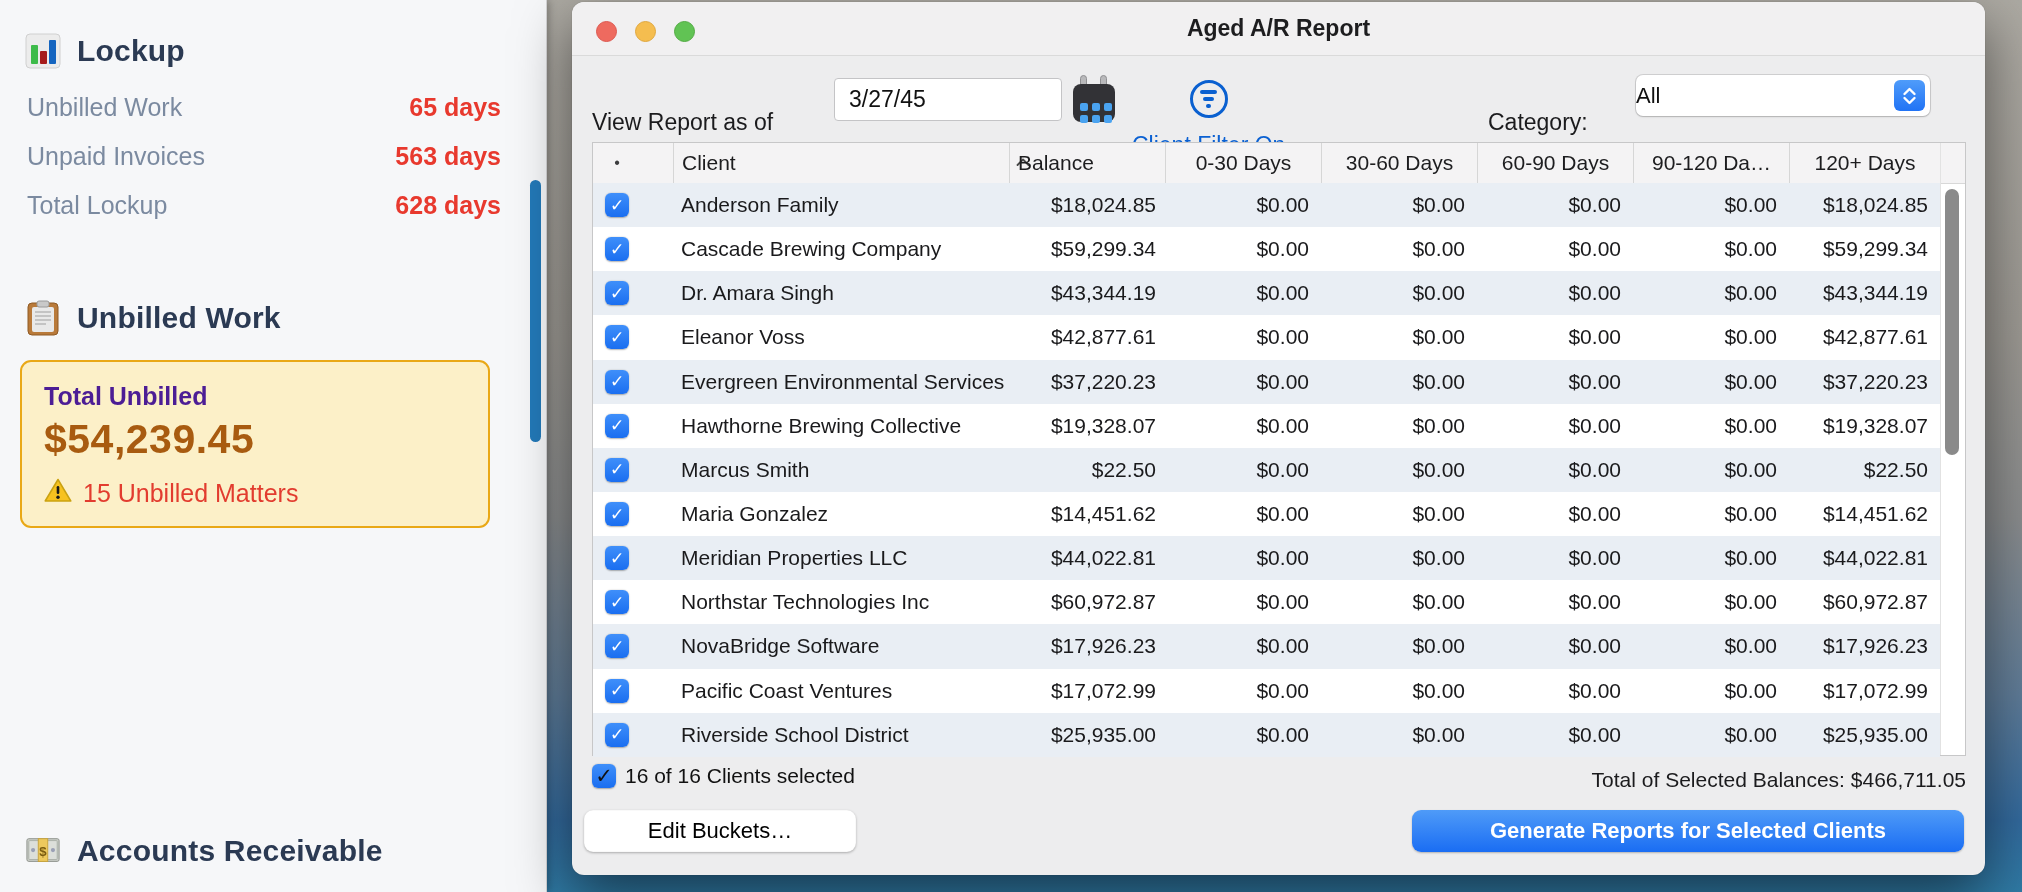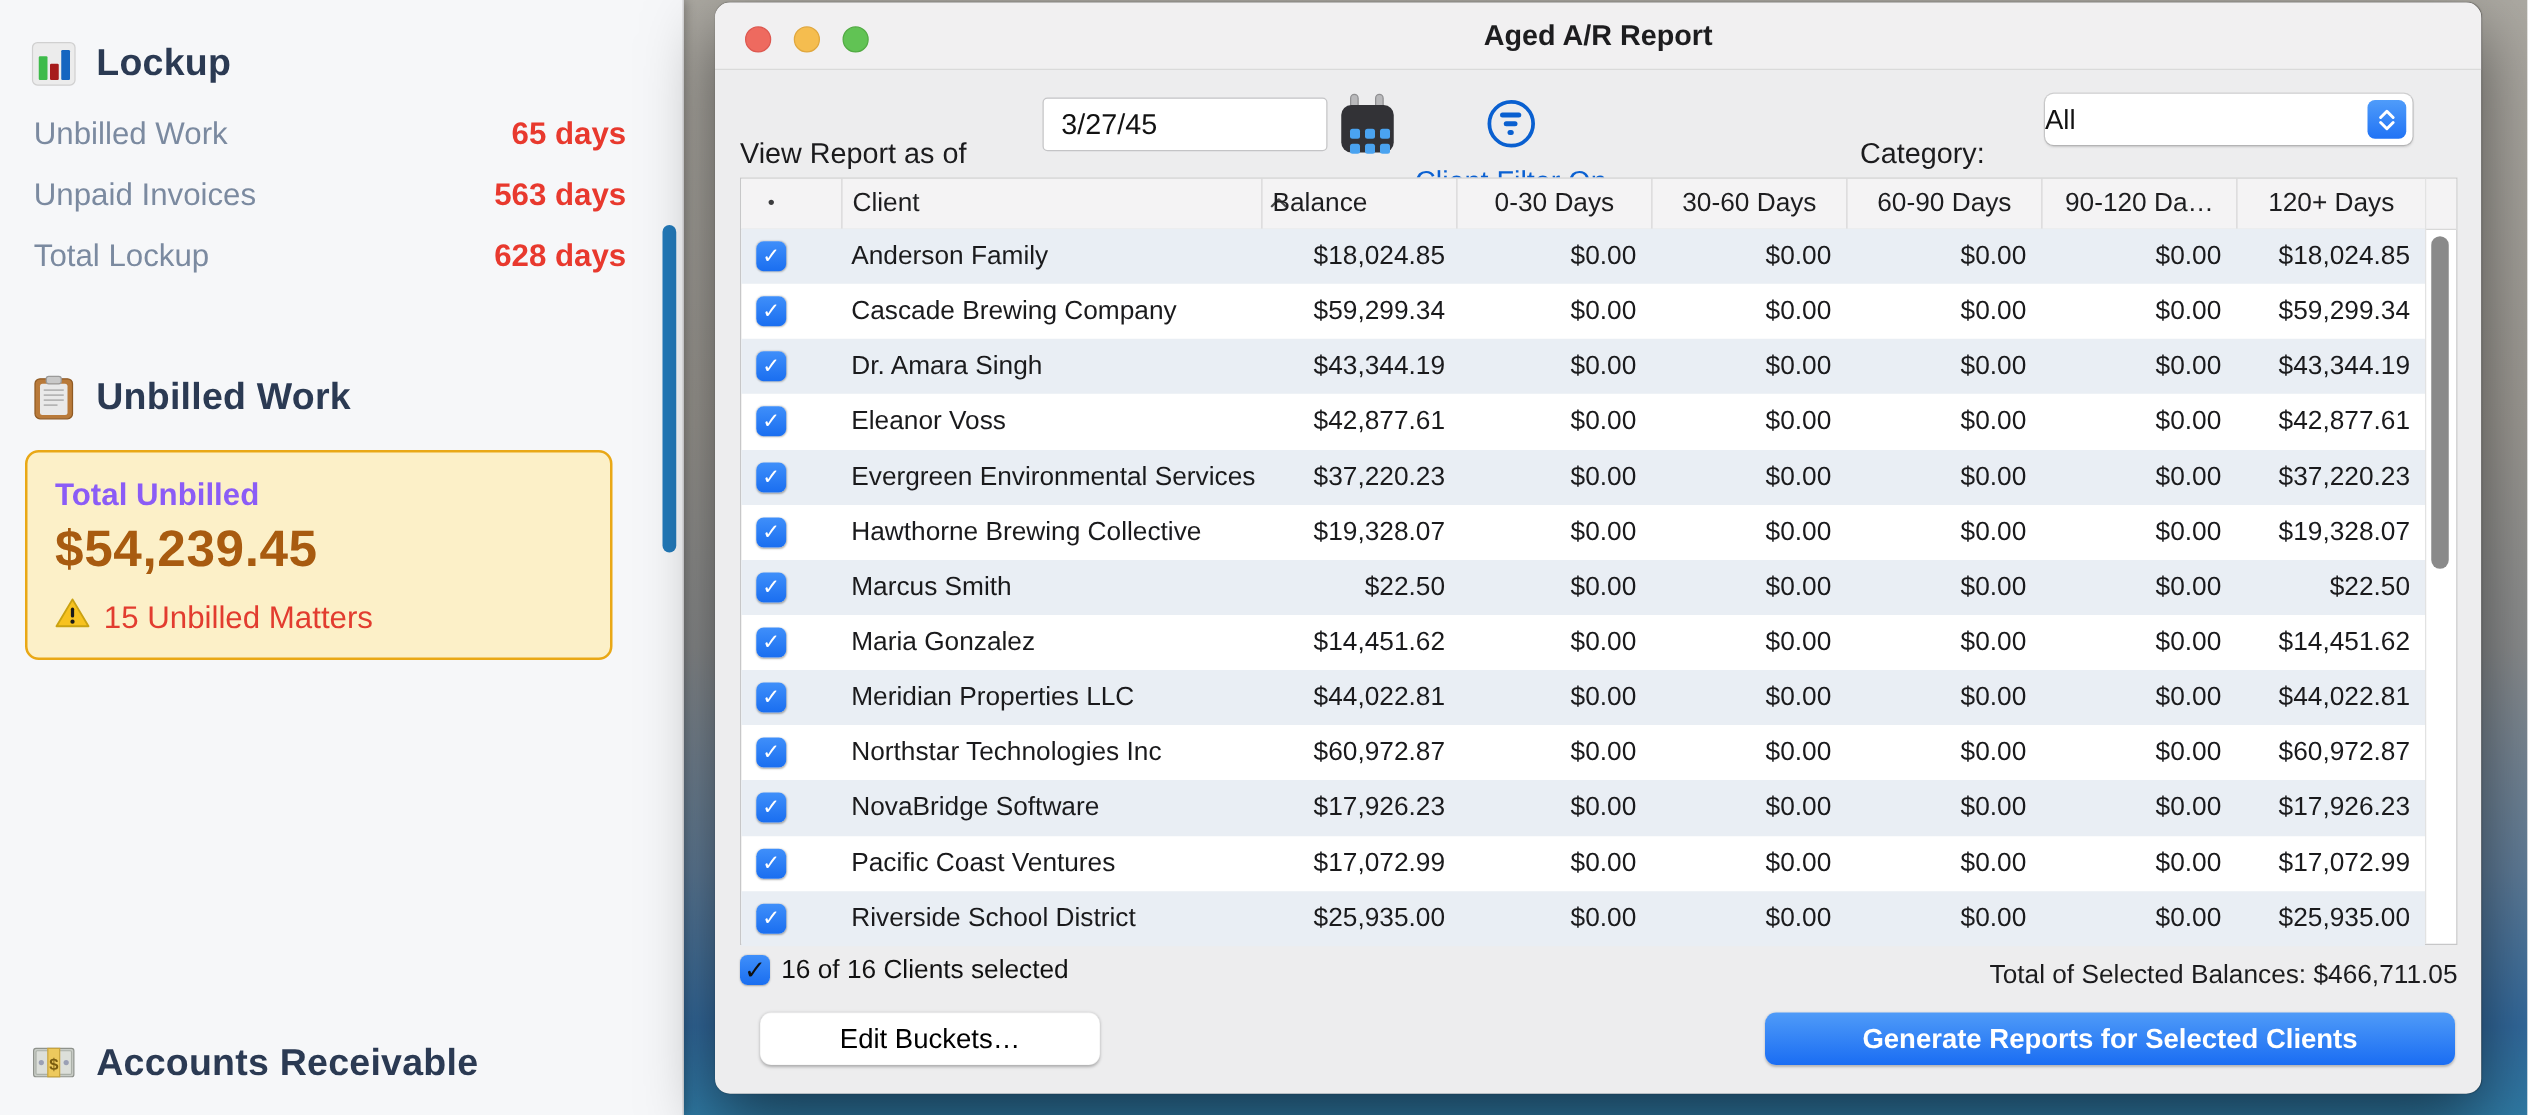--- a/index.html
+++ b/index.html
@@ -19,21 +19,21 @@
   .head-lockup{top:33px;}
   .head-unbilled{top:300px;}
   .head-ar{top:833px;}
   .s-icon{width:36px;height:36px;display:inline-flex;align-items:center;justify-content:center;}
   .lk-rows{position:absolute;left:27px;top:92px;width:474px;}
   .lk-row{display:flex;justify-content:space-between;align-items:center;height:30px;margin-bottom:19px;}
   .lk-label{font-size:25px;color:#7b8aa0;}
   .lk-value{font-size:25px;font-weight:700;color:#e8392e;}
   .card{position:absolute;left:20px;top:360px;width:470px;height:168px;box-sizing:border-box;
     background:#fcf0c8;border:2px solid #e9a816;border-radius:11px;padding:20px 22px;}
-  .card-label{font-size:25px;font-weight:600;color:#8b5cf6;}
+  .card-label{font-size:25px;font-weight:600;color:#4c1d95;}
   .card-amount{font-size:41px;font-weight:800;color:#a85b10;margin-top:5px;letter-spacing:.5px;}
   .card-warning{display:flex;align-items:center;gap:11px;margin-top:15px;}
   .card-warning span{font-size:25px;color:#e23c2f;}
   .side-scrollbar{position:absolute;right:5px;top:180px;width:11px;height:262px;border-radius:6px;background:#2379b8;}
   
   .window{position:absolute;left:572px;top:2px;width:1413px;height:873px;border-radius:12px;
     background:#ededee;box-shadow:0 22px 55px rgba(0,0,0,.5),0 0 1px rgba(0,0,0,.4);overflow:hidden;}
   .titlebar{position:absolute;left:0;top:0;right:0;height:53px;background:#f1f0f1;
     border-bottom:1px solid #dadada;display:flex;align-items:center;justify-content:center;}
   .win-title{font-size:23px;font-weight:700;color:#1d1d1f;}
@@ -95,21 +95,21 @@
   .gutter-line{position:absolute;left:1347px;top:0;bottom:0;border-left:1px solid #e2e2e2;}
   .vthumb{position:absolute;right:6px;top:46px;width:14px;height:266px;border-radius:7px;background:#8a8a8a;}
   
   .cbx{width:24px;height:24px;border-radius:6px;background:linear-gradient(180deg,#3f8ffa,#1a6ef0);
     color:#fff;font-size:17px;font-weight:800;display:inline-flex;align-items:center;justify-content:center;
     box-shadow:0 0.5px 1.5px rgba(0,0,0,.3);cursor:pointer;}
   
   .foot-select{position:absolute;left:20px;top:762px;display:flex;align-items:center;gap:9px;}
   .foot-select span{font-size:21px;color:#111;}
   .foot-total{position:absolute;right:19px;top:766px;font-size:21px;color:#1b1b1d;}
-  .btn-edit{position:absolute;left:36px;top:808px;width:272px;height:42px;border:none;border-radius:9px;background:#fff;
+  .btn-edit{position:absolute;left:12px;top:808px;width:272px;height:42px;border:none;border-radius:9px;background:#fff;
     font-family:inherit;font-size:22px;color:#000;box-shadow:0 1px 2.5px rgba(0,0,0,.28),inset 0 0 0 .5px rgba(0,0,0,.05);cursor:pointer;}
   .btn-generate{position:absolute;right:21px;top:808px;width:552px;height:42px;border:none;border-radius:9px;
     background:linear-gradient(180deg,#4f9bf8,#1a6df3);font-family:inherit;font-size:22px;font-weight:600;color:#fff;
     box-shadow:0 1px 2px rgba(0,0,0,.25);cursor:pointer;}
 </style>
 </head>
 <body>
 
 <div class="wallpaper"></div>
 

